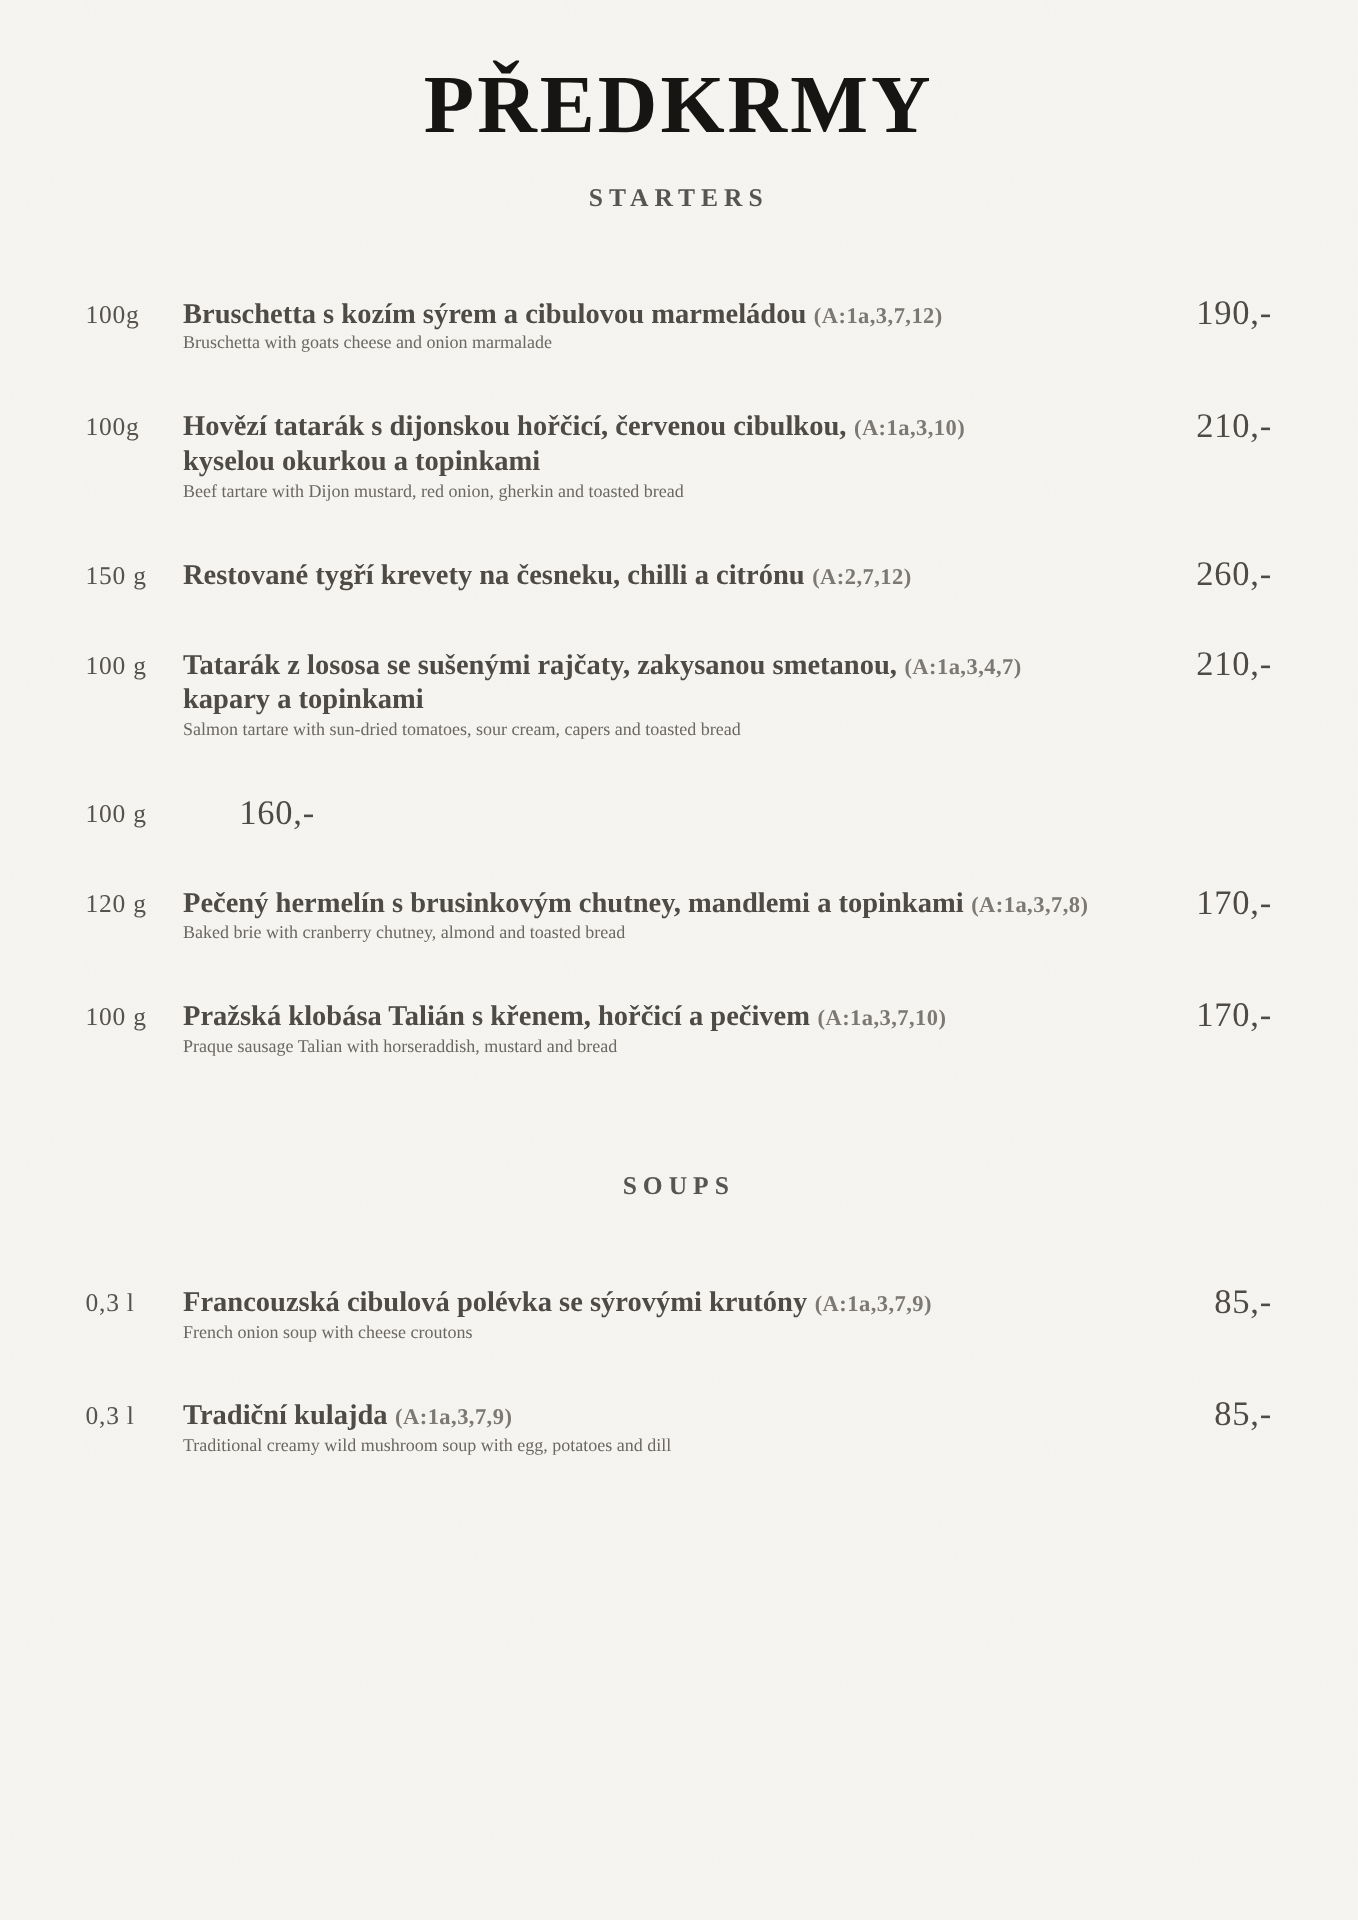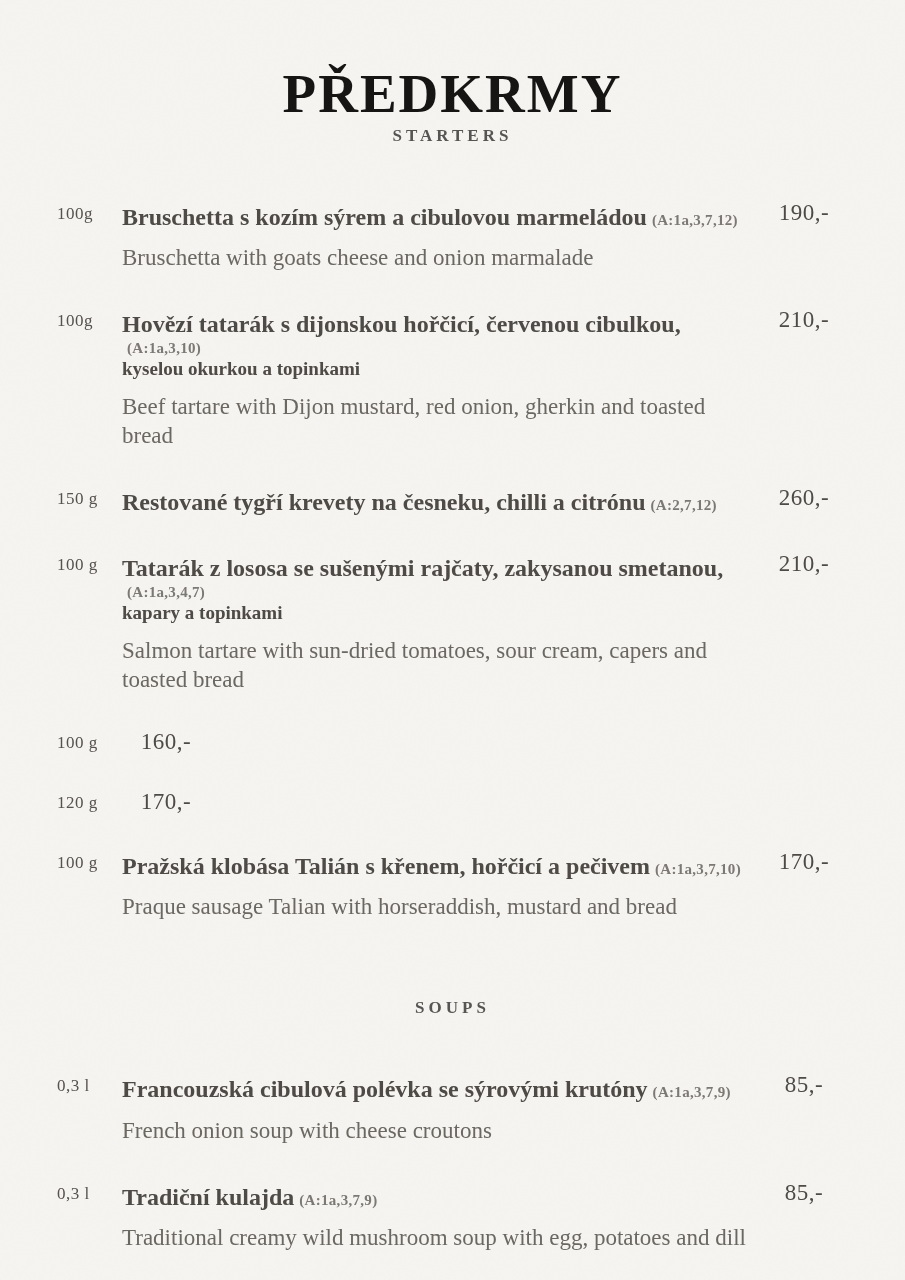--- a/index.html
+++ b/index.html
@@ -22,37 +22,37 @@
   }
   .texture{
     position:absolute;
     top:0;left:0;
     width:905px;height:1280px;
     pointer-events:none;
     opacity:.55;
   }
   .menu{
     position:relative;
-    padding:64px 57px 0 57px;
+    padding:40px 57px 0 57px;
   }
   .section-title{
     text-align:center;
     font-size:55px;
     font-weight:800;
     letter-spacing:2px;
     color:var(--heading);
     line-height:1.1;
   }
   .section-subtitle{
     text-align:center;
     font-size:17px;
     font-weight:700;
     letter-spacing:4px;
     color:var(--subtitle);
-    margin-top:1px;
+    margin-top:21px;
   }
   .items{
     margin-top:56px;
     display:flex;
     flex-direction:column;
     gap:36px;
   }
   .item{
     display:flex;
     align-items:flex-start;
@@ -63,50 +63,50 @@
     font-size:17px;
     color:var(--weight);
     padding-top:2px;
     letter-spacing:.5px;
   }
   .content{
     flex:1;
     padding-right:14px;
   }
   .name{
-    font-size:24px;
+    font-size:19px;
     font-weight:700;
     color:var(--name);
     line-height:1.26;
   }
   .allergens{
     font-size:15px;
     font-weight:700;
     color:var(--muted);
     margin-left:5px;
     letter-spacing:.3px;
   }
   .name2{
     display:block;
     font-size:19px;
     font-weight:700;
     color:var(--name);
     line-height:1.26;
   }
   .name2:empty{display:none;}
   .desc{
-    font-size:23px;
+    font-size:12px;
     color:var(--description);
     line-height:1.26;
-    margin-top:12px;
+    margin-top:0;
   }
   .price{
     flex:none;
     min-width:88px;
-    text-align:center;
+    text-align:right;
     font-size:23px;
     color:var(--price);
     letter-spacing:.5px;
     margin-top:-2px;
   }
   .section + .section{
     margin-top:76px;
   }
 </style>
 </head>
@@ -168,20 +168,27 @@
       <div class="desc">Salmon tartare with sun-dried tomatoes, sour cream, capers and toasted bread</div>
     </div>
     <div class="price">210,-</div>
   </div>
         <div class="item">
     <div class="weight">100 g</div>
     <div class="price">160,-</div>
   </div>
         <div class="item">
     <div class="weight">120 g</div>
+    <div class="content">
+      <div class="name-line">
+        <span class="name">Pečený hermelín s brusinkovým chutney, mandlemi a topinkami</span><span class="allergens">(A:1a,3,7,8)</span>
+      </div>
+
+      <div class="desc">Baked brie with cranberry chutney, almond and toasted bread</div>
+    </div>
     <div class="price">170,-</div>
   </div>
         <div class="item">
     <div class="weight">100 g</div>
     <div class="content">
       <div class="name-line">
         <span class="name">Pražská klobása Talián s křenem, hořčicí a pečivem</span><span class="allergens">(A:1a,3,7,10)</span>
       </div>
 
       <div class="desc">Praque sausage Talian with horseraddish, mustard and bread</div>

